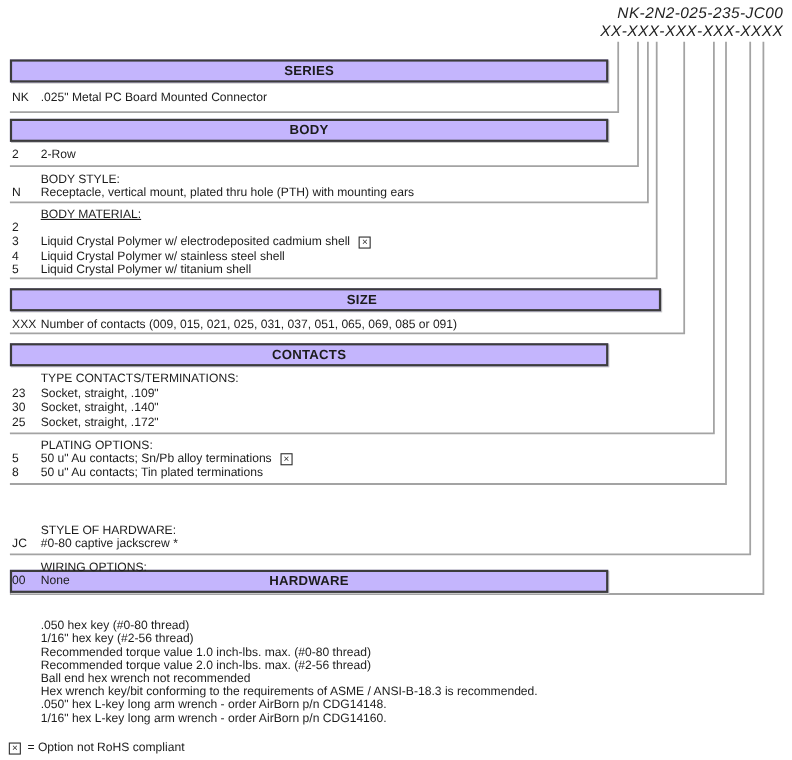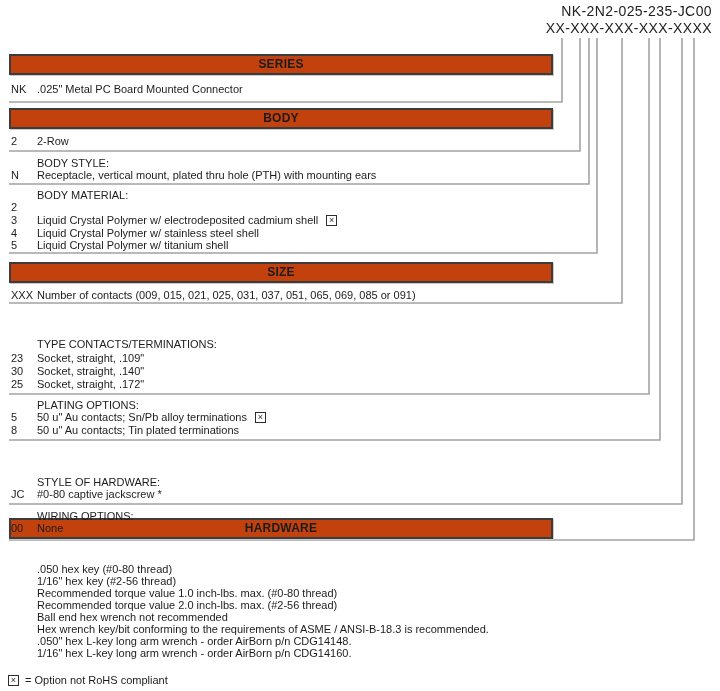--- a/index.html
+++ b/index.html
@@ -3,25 +3,25 @@
 <meta charset="utf-8">
 <style>
   html,body{margin:0;padding:0;background:#fff;}
   .doc{
     position:relative;width:720px;height:691px;background:#fff;overflow:hidden;
     font-family:"Liberation Sans", sans-serif;color:#1c1c1c;
   }
   .lines{position:absolute;left:0;top:0;width:720px;height:691px;}
   .pn{
     position:absolute;right:8px;text-align:right;font-size:14px;line-height:16px;
-    letter-spacing:0.4px;color:#222;white-space:nowrap;
+    letter-spacing:0.4px;color:#222;white-space:nowrap;font-style:italic;
   }
   .secbox{
     position:absolute;left:9px;width:540px;height:17px;border:2px solid #3c3c3c;
-    box-shadow:1px 1px 0 #c9c9c9;background:#c2410c;text-align:center;
+    box-shadow:1px 1px 0 #c9c9c9;background:#c4b5fd;text-align:center;
     font-size:12px;font-weight:bold;line-height:17px;letter-spacing:0.2px;
   }
   .row{position:absolute;left:0;width:100%;height:13px;font-size:11px;line-height:12px;white-space:nowrap;}
   .code{position:absolute;left:11px;}
   .descwrap{position:absolute;left:37px;display:flex;align-items:center;gap:8px;}
   .grouplabel{position:absolute;left:37px;font-size:11px;line-height:12px;white-space:nowrap;}
   .flagbox{
     display:inline-block;width:9px;height:9px;border:1px solid #2e2e2e;
     font-size:9px;line-height:9px;text-align:center;color:#2e2e2e;
     font-family:"Liberation Sans", sans-serif;
@@ -68,21 +68,21 @@
         <span>2-Row</span>
       </span>
   </div>
   <div class="grouplabel" style="top:157px;">BODY STYLE:</div>
   <div class="row" style="top:169px;">
     <span class="code">N</span>
     <span class="descwrap">
         <span>Receptacle, vertical mount, plated thru hole (PTH) with mounting ears</span>
       </span>
   </div>
-  <div class="grouplabel" style="top:189px;">BODY MATERIAL:</div>
+  <div class="grouplabel" style="top:189px;text-decoration:underline;">BODY MATERIAL:</div>
   <div class="row" style="top:201px;">
     <span class="code">2</span>
   </div>
   <div class="row" style="top:214px;">
     <span class="code">3</span>
     <span class="descwrap">
       <span>Liquid Crystal Polymer w/ electrodeposited cadmium shell</span>
       <span class="flagbox">×</span>
     </span>
   </div>
@@ -92,30 +92,33 @@
         <span>Liquid Crystal Polymer w/ stainless steel shell</span>
       </span>
   </div>
   <div class="row" style="top:239px;">
     <span class="code">5</span>
     <span class="descwrap">
         <span>Liquid Crystal Polymer w/ titanium shell</span>
       </span>
   </div>
 
-  <div class="secbox" style="top:262px;">
+  <div class="secbox" style="top:262px;padding-left:48px;">
     <span>SIZE</span>
   </div>
   <div class="row" style="top:289px;">
     <span class="code">XXX</span>
     <span class="descwrap">
         <span>Number of contacts (009, 015, 021, 025, 031, 037, 051, 065, 069, 085 or 091)</span>
       </span>
   </div>
 
+  <div class="secbox" style="top:312px;">
+    <span>CONTACTS</span>
+  </div>
   <div class="grouplabel" style="top:338px;">TYPE CONTACTS/TERMINATIONS:</div>
   <div class="row" style="top:352px;">
     <span class="code">23</span>
     <span class="descwrap">
         <span>Socket, straight, .109"</span>
       </span>
   </div>
   <div class="row" style="top:365px;">
     <span class="code">30</span>
     <span class="descwrap">

